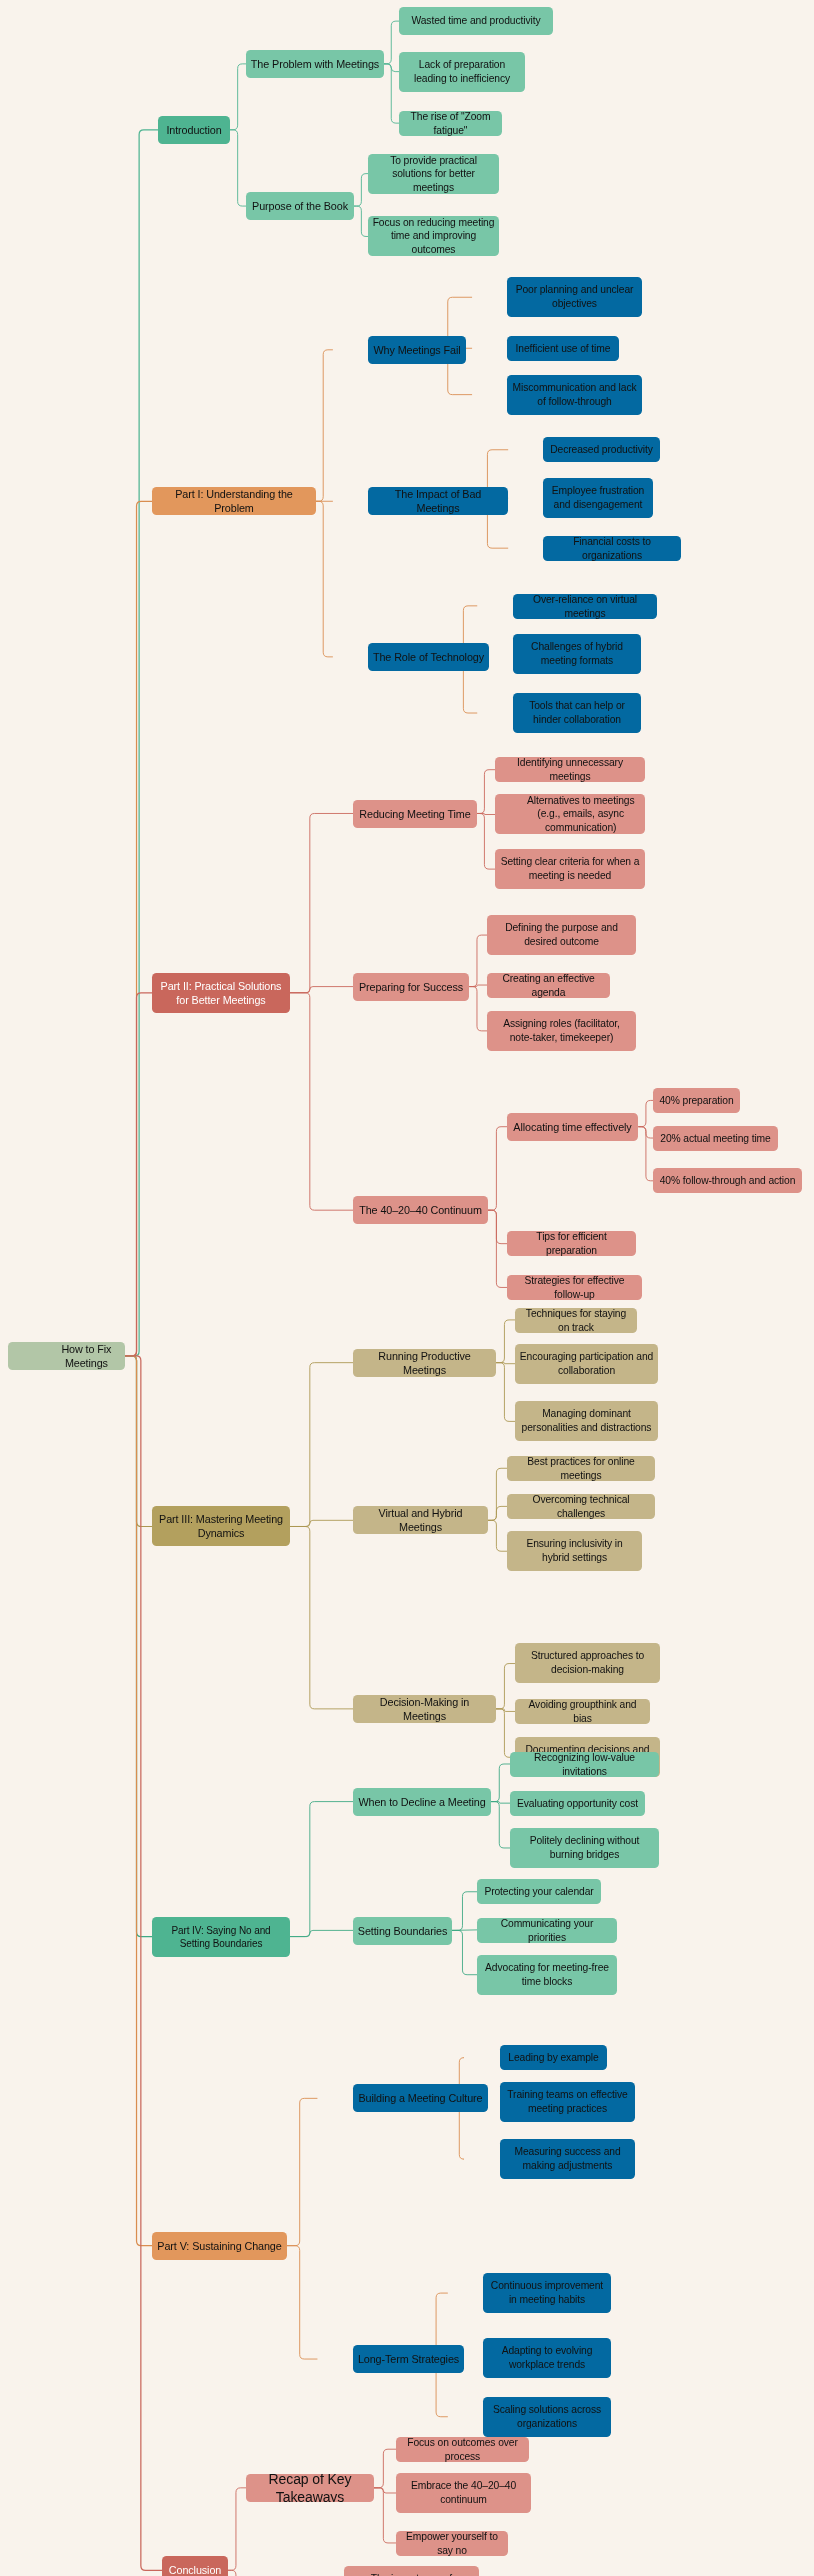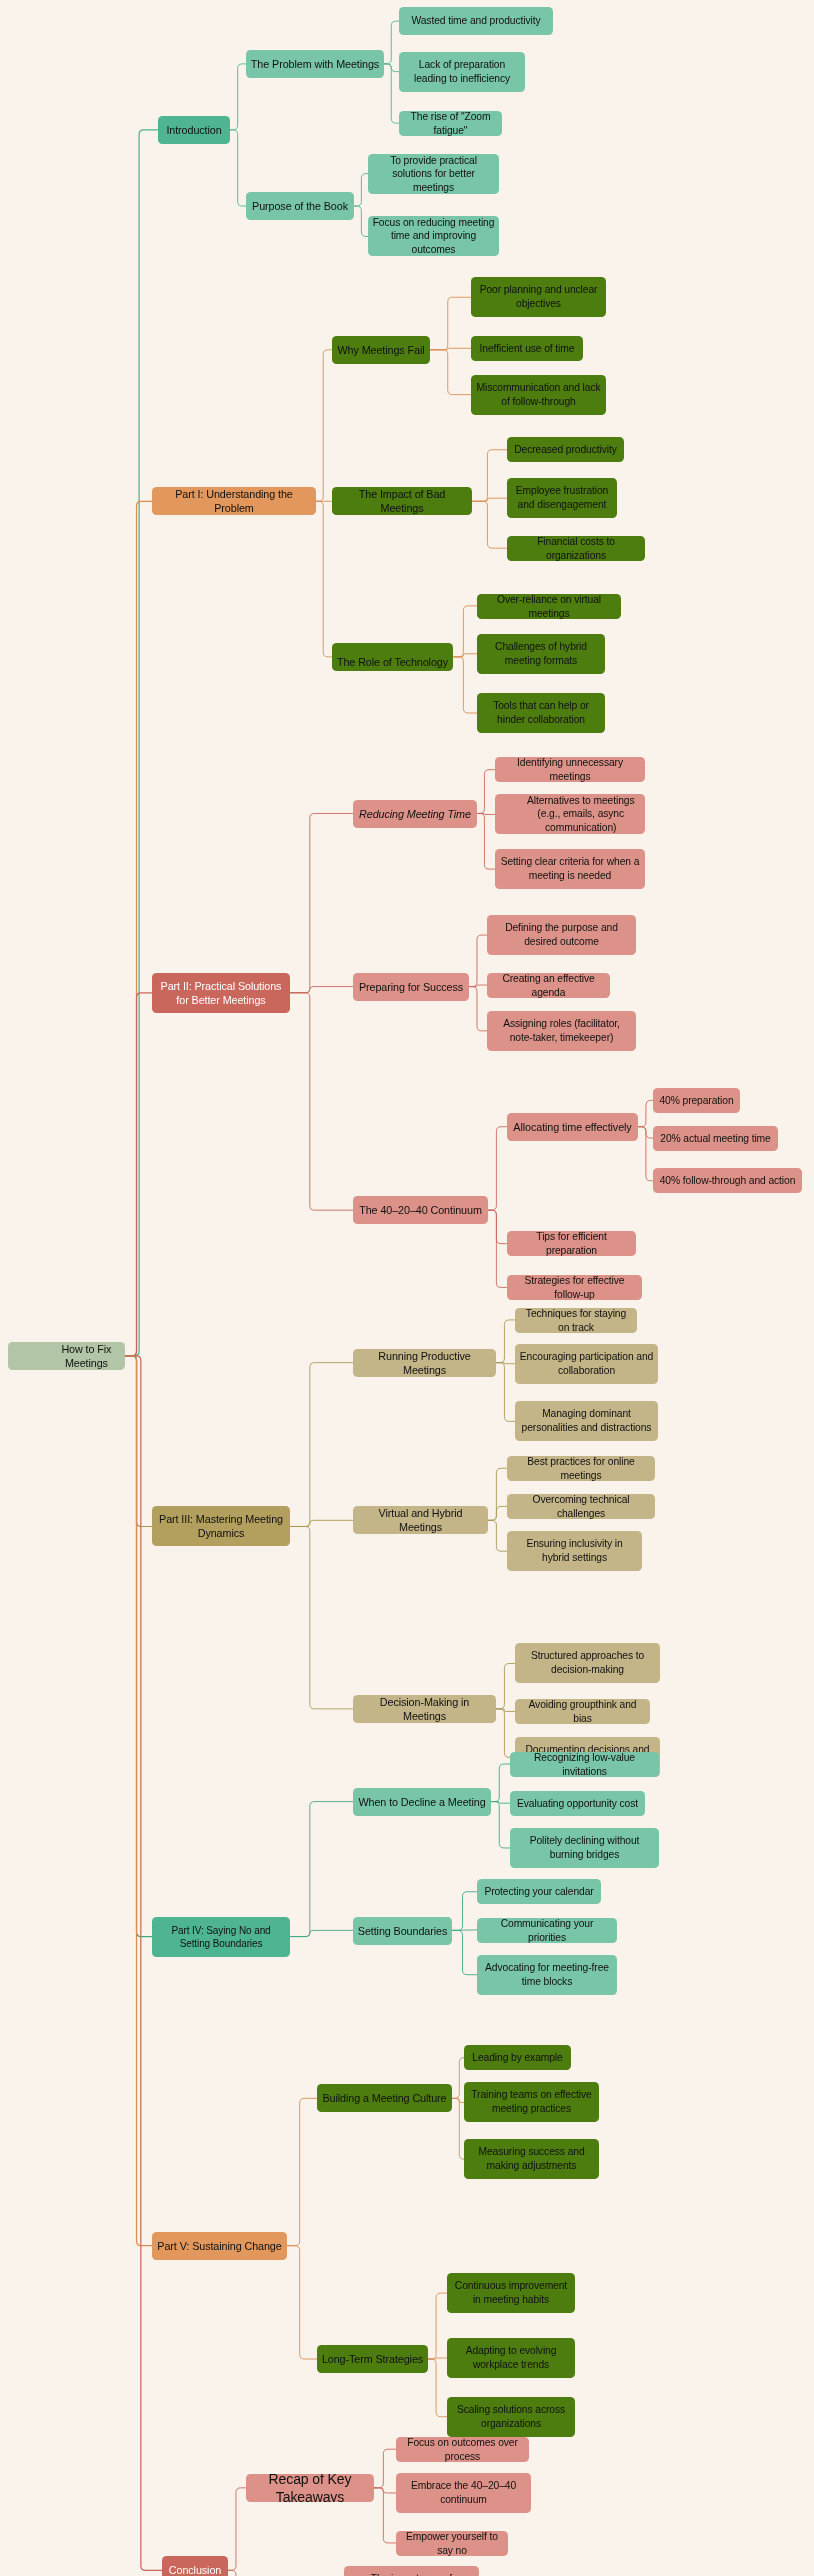--- a/index.html
+++ b/index.html
@@ -37,21 +37,21 @@
     line-height: 1.32;
     letter-spacing: -0.1px;
     overflow: hidden;
   }
   .node span { display: block; width: 100%; }
   
   .c-root   { background: #b2c6a7; color: #111111; }
   .c-teal-1 { background: #4eb491; color: #111111; }
   .c-teal-2 { background: #78c6a7; color: #111111; }
   .c-orange-1 { background: #e2975c; color: #111111; }
-  .c-orange-2 { background: #4d7c0f; color: #111111; }
+  .c-orange-2 { background: #0369a1; color: #111111; margin-left: 36px; }
   .c-red-1  { background: #c9675c; color: #ffffff; }
   .c-red-2  { background: #dd9289; color: #111111; }
   .c-olive-1{ background: #b3a05e; color: #111111; }
   .c-olive-2{ background: #c4b589; color: #111111; }
 </style>
 </head>
 <body>
 
 <div id="canvas">
   <svg id="edges" viewBox="0 0 1581 5268" preserveAspectRatio="none">
@@ -180,36 +180,36 @@
       </div>
       <div class="node c-orange-2" id="n-b1t1i0" style="left: 507px; top: 437px; width: 117px; height: 25px; font-size: 10.3px;">
         <span>Decreased productivity</span>
       </div>
       <div class="node c-orange-2" id="n-b1t1i1" style="left: 507px; top: 478px; width: 110px; height: 40px; font-size: 10.3px;">
         <span>Employee frustration and disengagement</span>
       </div>
       <div class="node c-orange-2" id="n-b1t1i2" style="left: 507px; top: 536px; width: 138px; height: 25px; font-size: 10.3px;">
         <span>Financial costs to organizations</span>
       </div>
-      <div class="node c-orange-2" id="n-b1t2" style="left: 332px; top: 643px; width: 121px; height: 28px; font-size: 10.8px; align-items: flex-end;">
+      <div class="node c-orange-2" id="n-b1t2" style="left: 332px; top: 643px; width: 121px; height: 28px; font-size: 10.8px;">
         <span>The Role of Technology</span>
       </div>
       <div class="node c-orange-2" id="n-b1t2i0" style="left: 477px; top: 594px; width: 144px; height: 25px; font-size: 10.3px;">
         <span>Over-reliance on virtual meetings</span>
       </div>
       <div class="node c-orange-2" id="n-b1t2i1" style="left: 477px; top: 634px; width: 128px; height: 40px; font-size: 10.3px;">
         <span>Challenges of hybrid meeting formats</span>
       </div>
       <div class="node c-orange-2" id="n-b1t2i2" style="left: 477px; top: 693px; width: 128px; height: 40px; font-size: 10.3px;">
         <span>Tools that can help or hinder collaboration</span>
       </div>
       <div class="node c-red-1" id="n-b2" style="left: 152px; top: 973px; width: 138px; height: 40px; font-size: 10.8px;">
         <span>Part II: Practical Solutions for Better Meetings</span>
       </div>
-      <div class="node c-red-2" id="n-b2t0" style="left: 353px; top: 800px; width: 124px; height: 28px; font-size: 10.8px; font-style: italic;">
+      <div class="node c-red-2" id="n-b2t0" style="left: 353px; top: 800px; width: 124px; height: 28px; font-size: 10.8px;">
         <span>Reducing Meeting Time</span>
       </div>
       <div class="node c-red-2" id="n-b2t0i0" style="left: 495px; top: 757px; width: 150px; height: 25px; font-size: 10.3px;">
         <span>Identifying unnecessary meetings</span>
       </div>
       <div class="node c-red-2" id="n-b2t0i1" style="left: 495px; top: 794px; width: 150px; height: 40px; font-size: 10.3px; padding-left: 26px;">
         <span>Alternatives to meetings (e.g., emails, async communication)</span>
       </div>
       <div class="node c-red-2" id="n-b2t0i2" style="left: 495px; top: 849px; width: 150px; height: 40px; font-size: 10.3px;">
         <span>Setting clear criteria for when a meeting is needed</span>

